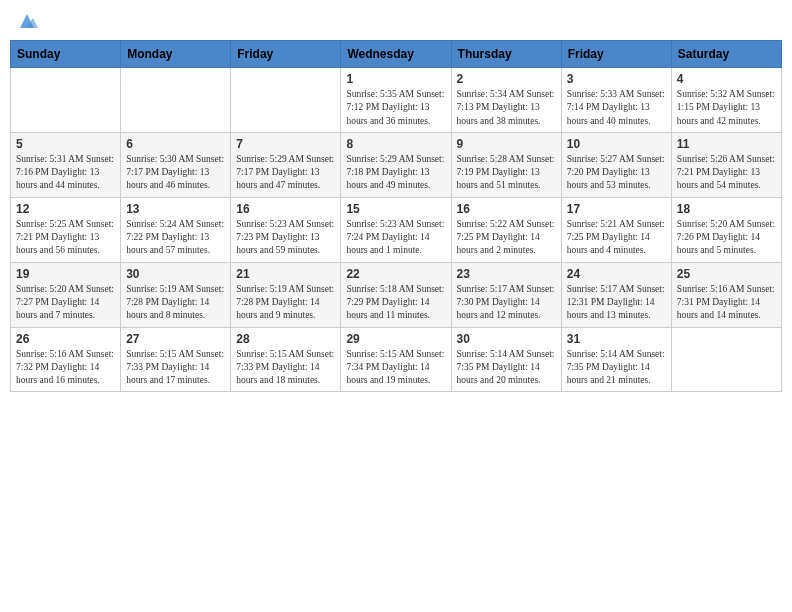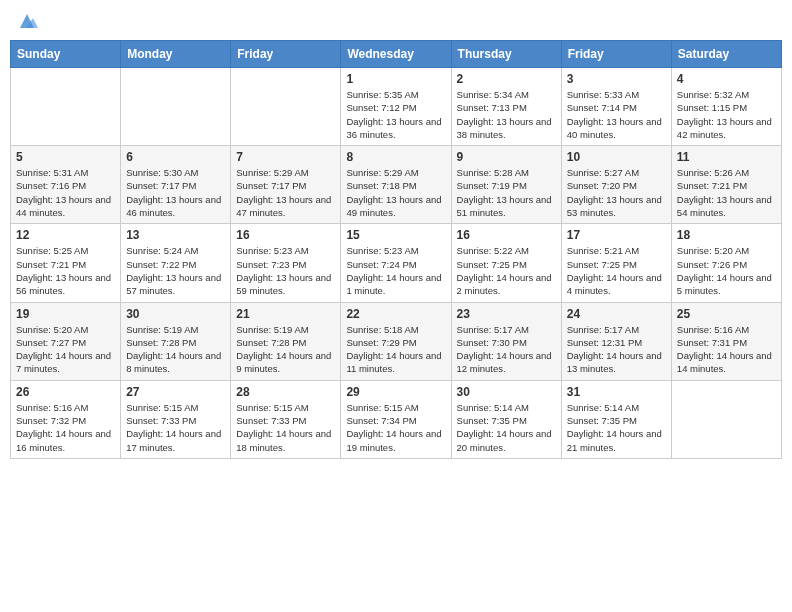--- a/index.html
+++ b/index.html
@@ -47,21 +47,21 @@
       font-size: 14px;
       color: #555;
     }
     .calendar {
       width: 100%;
       border-collapse: collapse;
       border: 1px solid #ccc;
     }
     .calendar th {
       background-color: #4a86c8;
-      color: #ffffff;
+      color: #000000;
       font-size: 12px;
       font-weight: bold;
       text-align: left;
       padding: 6px 6px;
       border: 1px solid #3a76b8;
     }
     .calendar td {
       width: 14.28%;
       vertical-align: top;
       border: 1px solid #ccc;
@@ -77,20 +77,21 @@
     .day-num {
       font-size: 12px;
       font-weight: bold;
       display: block;
       margin-bottom: 2px;
     }
     .day-info {
       font-size: 9.5px;
       line-height: 1.4;
       color: #333;
+      font-family: Liberation Serif, serif;
     }
     .empty-cell {
       background: #fff !important;
     }
   </style>
 </head>
 <body>
 
 <div class="header">
   <div class="logo">

